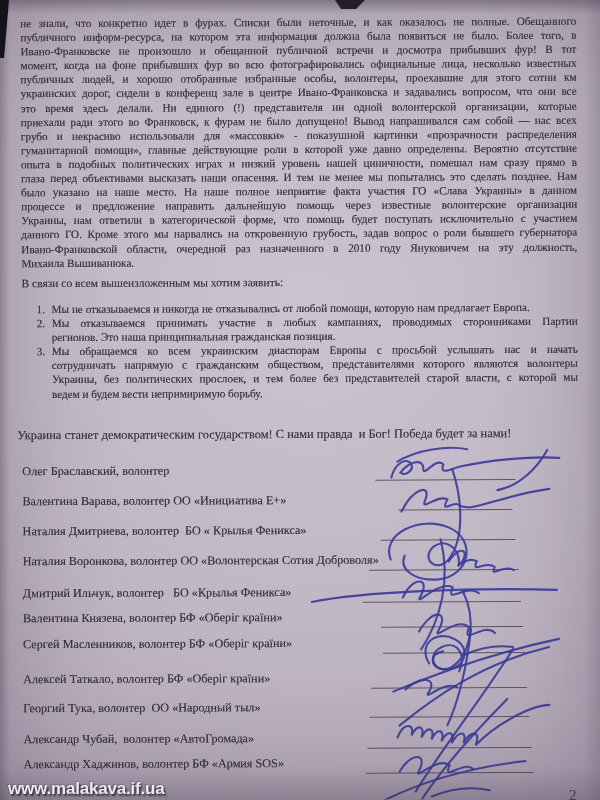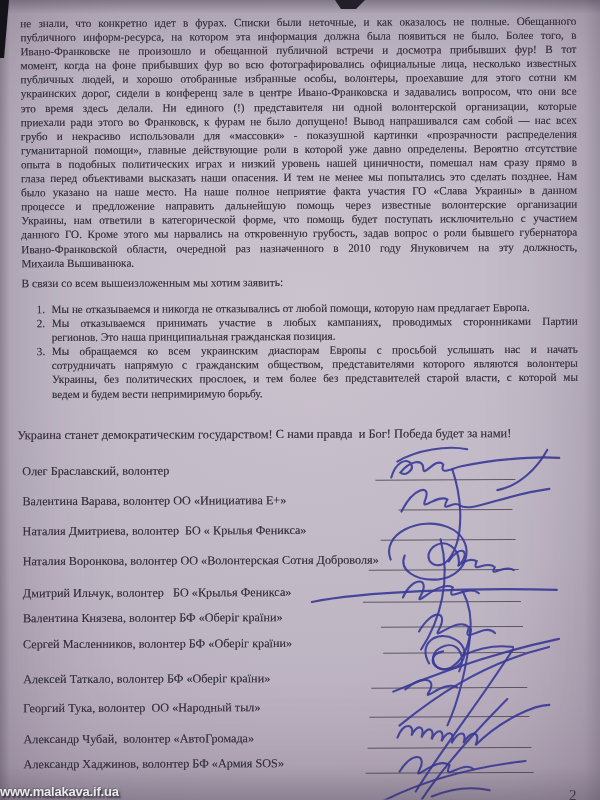--- a/index.html
+++ b/index.html
@@ -44,22 +44,22 @@
   .st-item{position:relative;padding-left:52px;padding-right:22px;font-size:11.2px;}
   .st-num{position:absolute;left:37px;top:0;line-height:14.1px;}
   .slogan{position:absolute;left:17px;top:427px;width:572px;margin:0;font-size:12.4px;white-space:pre-wrap;}
   .sig-area{position:absolute;inset:0;}
   .sig-row{position:absolute;left:0;width:600px;height:0;}
   .sig-name{position:absolute;left:22px;bottom:2px;font-size:12.2px;white-space:pre;text-shadow:0 0 .6px rgba(55,50,62,.6);}
   .sig-line{position:absolute;top:0;height:1.3px;background:var(--rule-line,#4d4752);opacity:.85;}
   .ink{position:absolute;left:0;top:0;z-index:4;pointer-events:none;color:var(--signature-ink,#3a3a99);}
   .ink path{fill:none;stroke:currentColor;stroke-width:2.1;stroke-linecap:round;opacity:.9;}
   .watermark{
-    position:absolute;left:0;bottom:1px;z-index:7;
-    font-family:"Liberation Sans","DejaVu Sans",sans-serif;font-weight:700;font-size:13px;
+    position:absolute;left:8px;bottom:1px;z-index:7;
+    font-family:"Liberation Sans","DejaVu Sans",sans-serif;font-weight:700;font-size:17px;
     color:var(--watermark,#eceaef);letter-spacing:-.2px;
     text-shadow:1.5px 1.5px 2px rgba(35,32,40,.85), -1px -1px 1px rgba(90,85,95,.5), 0 0 1px rgba(60,60,60,.6);
   }
   .pagenum{position:absolute;left:569px;top:787px;font-size:15px;color:#423b49;z-index:6;}
 </style>
 </head>
 <body>
 
 <div class="stage">
   <div class="corner-tl"></div>

